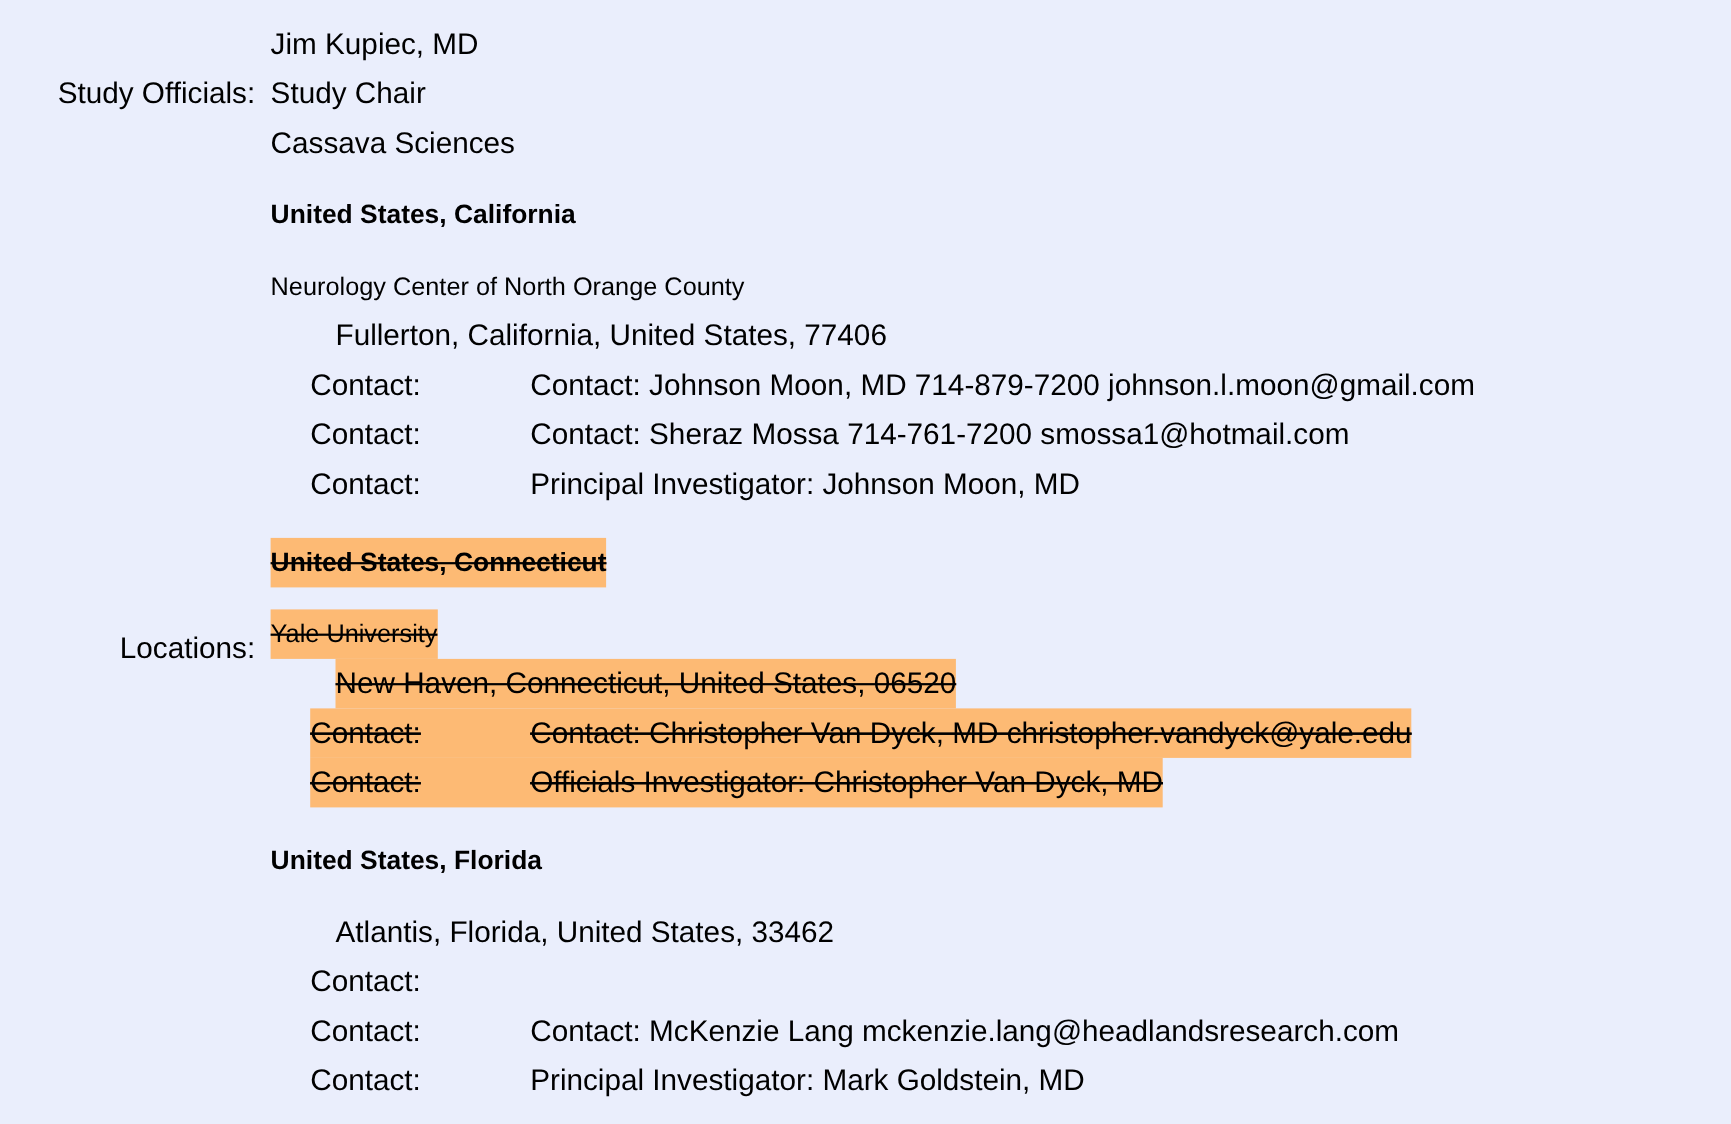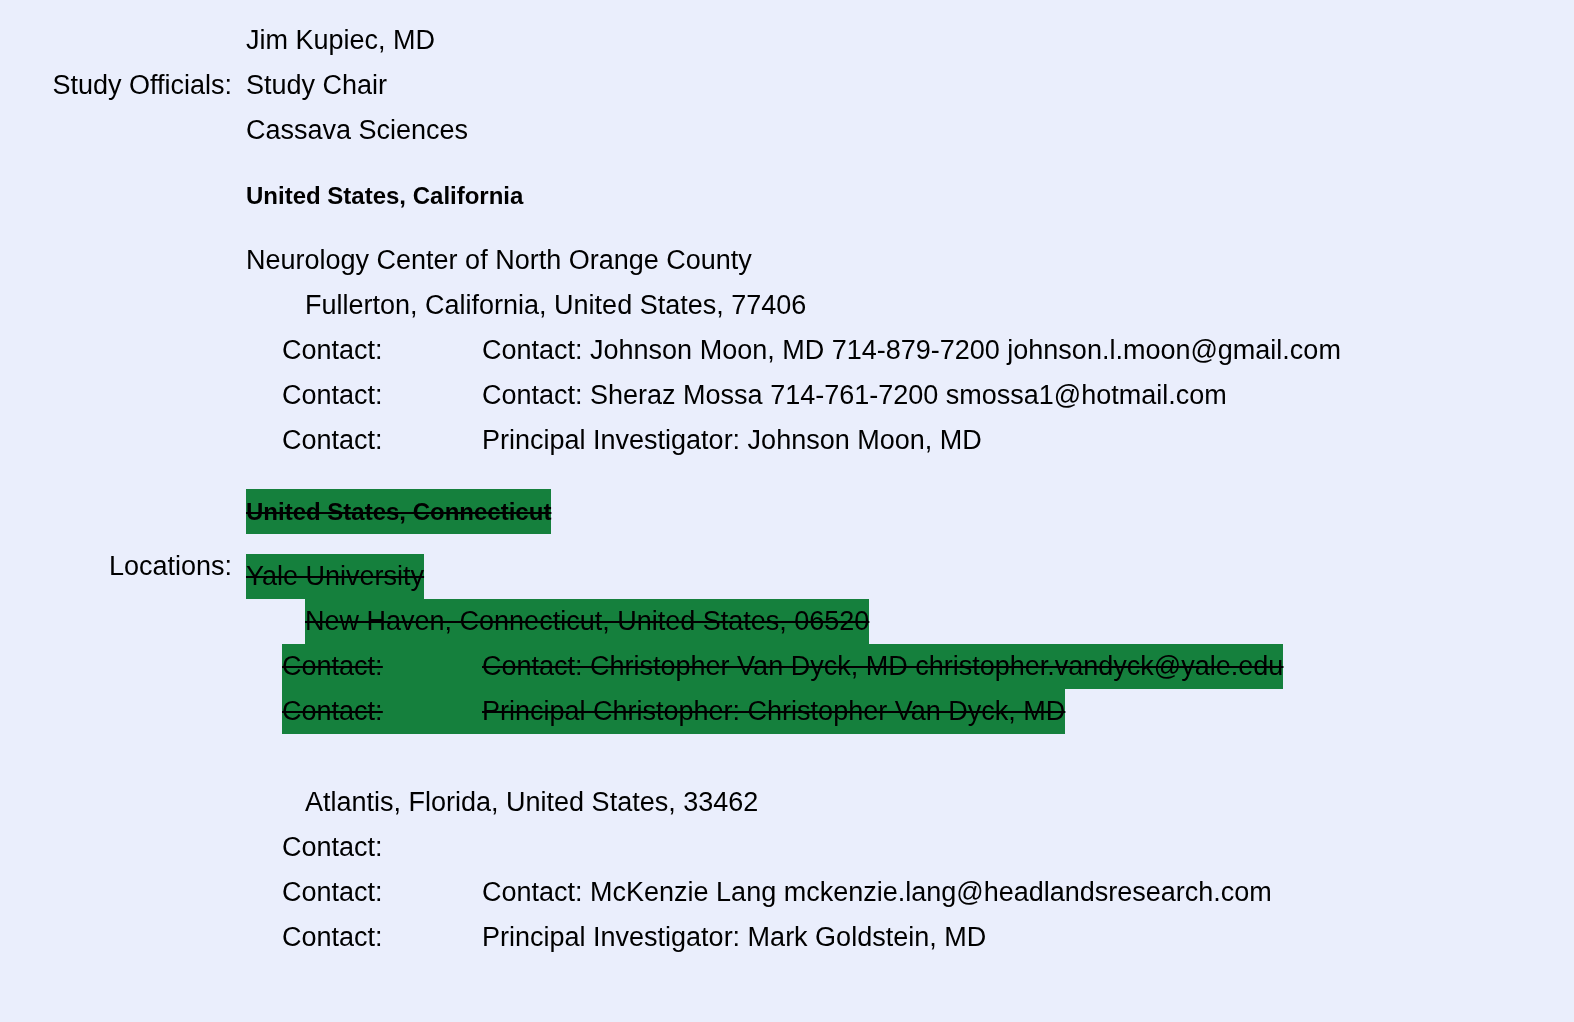--- a/index.html
+++ b/index.html
@@ -57,21 +57,21 @@
 
   .loc-state {
     font-weight: bold;
     font-size: 24px;
     height: 45px;
     line-height: 45px;
     display: inline-block;
     white-space: nowrap;
   }
   .loc-site {
-    font-size: 27px;
+    font-size: 23px;
     height: 45px;
     line-height: 45px;
     display: inline-block;
     white-space: nowrap;
   }
   .loc-address {
     font-size: 27px;
     height: 45px;
     line-height: 45px;
     display: inline-block;
@@ -90,21 +90,21 @@
     min-width: 200px;
     display: inline-block;
   }
   .contact-val {
     display: inline-block;
   }
   .gap-md { height: 20px; }
   .gap-lg { height: 26px; }
 
   .deleted {
-    background: #15803d;
+    background: #fdba74;
     text-decoration: line-through;
     text-decoration-thickness: 2px;
     color: #000;
   }
   .deleted .contact-key,
   .deleted .contact-val {
     text-decoration: line-through;
     text-decoration-thickness: 2px;
   }
 </style>
@@ -151,27 +151,28 @@
         <div><span class="loc-state deleted">United States, Connecticut</span></div>
         <div class="gap-md"></div>
         <div><span class="loc-site deleted">Yale University</span></div>
         <div><span class="loc-address deleted">New Haven, Connecticut, United States, 06520</span></div>
         <div><span class="contact-line deleted">
               <span class="contact-key">Contact:</span>
               <span class="contact-val">Contact: Christopher Van Dyck, MD christopher.vandyck@yale.edu</span>
             </span></div>
         <div><span class="contact-line deleted">
               <span class="contact-key">Contact:</span>
-              <span class="contact-val">Principal Christopher: Christopher Van Dyck, MD</span>
+              <span class="contact-val">Officials Investigator: Christopher Van Dyck, MD</span>
             </span></div>
       </div>
 
       <div class="gap-lg"></div>
 
       <div>
+        <div><span class="loc-state">United States, Florida</span></div>
         <div class="gap-md"></div>
         <div><span class="loc-address">Atlantis, Florida, United States, 33462</span></div>
         <div><span class="contact-line">
               <span class="contact-key">Contact:</span>
             </span></div>
         <div><span class="contact-line">
               <span class="contact-key">Contact:</span>
               <span class="contact-val">Contact: McKenzie Lang mckenzie.lang@headlandsresearch.com</span>
             </span></div>
         <div><span class="contact-line">

